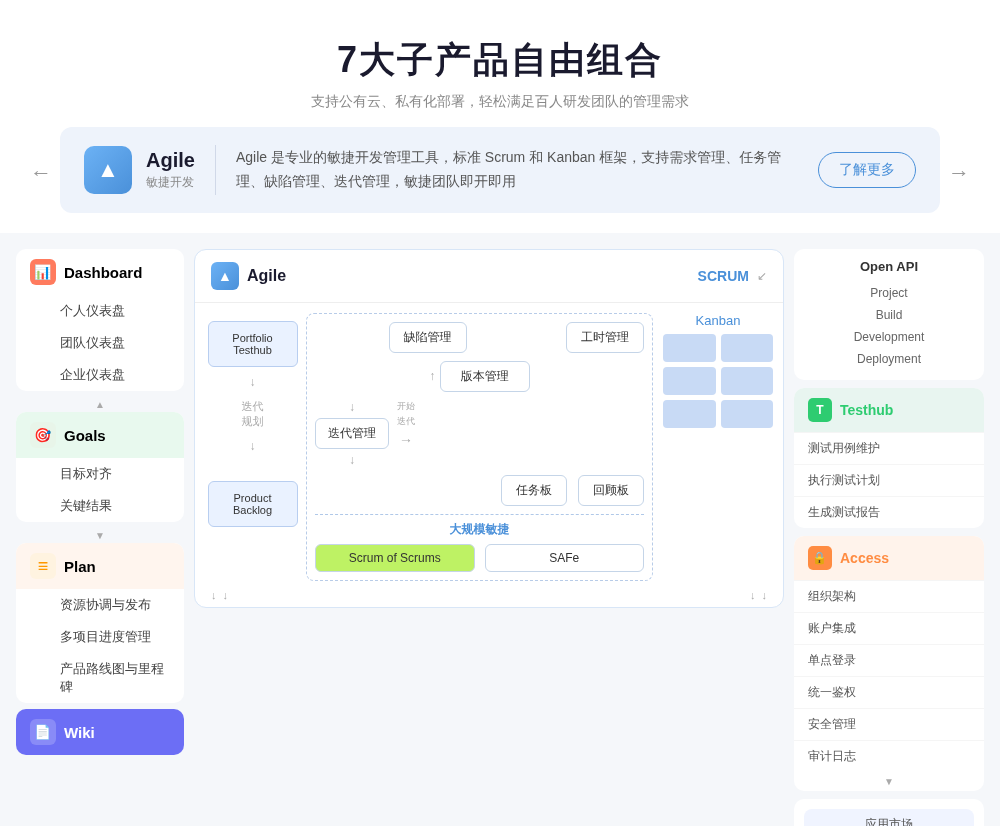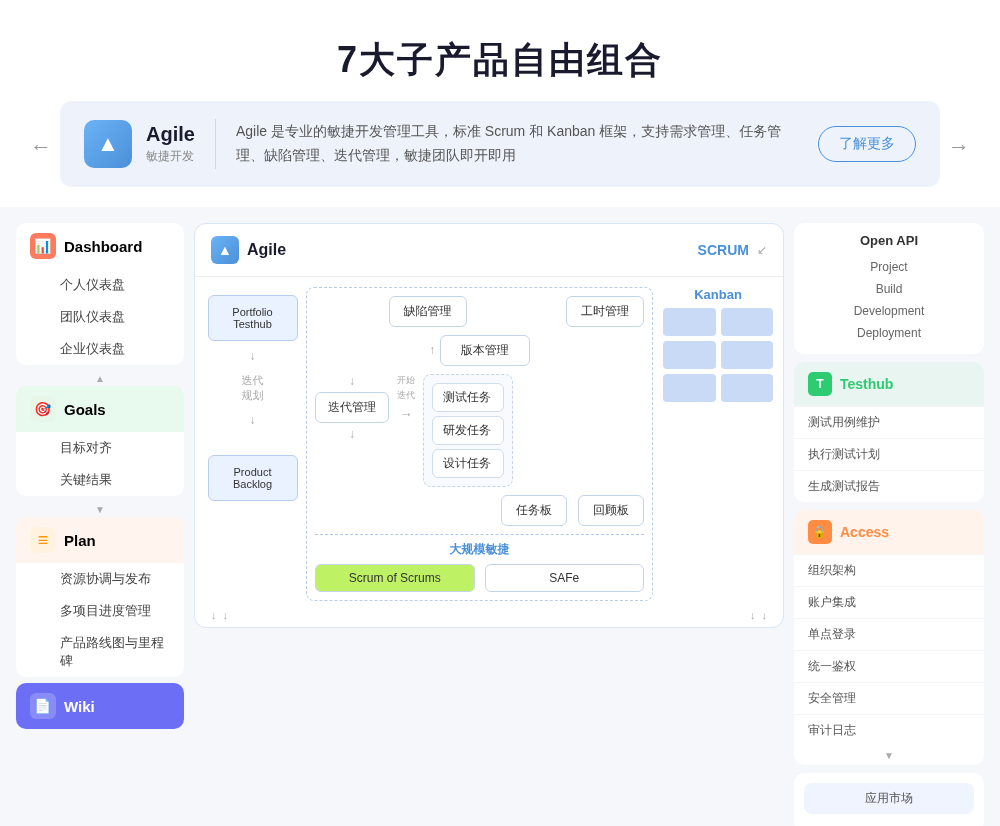--- a/index.html
+++ b/index.html
@@ -265,20 +265,21 @@
       cursor: pointer;
     }
   </style>
 </head>
 <body>
 
 <div style="background:#fff; min-height:826px;">
 
   <div class="page-header">
     <div class="page-title">7大子产品自由组合</div>
+    <div class="page-subtitle">支持公有云、私有化部署，轻松满足百人研发团队的管理需求</div>
   </div>
 
   <div class="product-banner">
     <div class="banner-inner">
       <span class="banner-nav-left">←</span>
       <div class="banner-logo">▲</div>
       <div class="banner-info">
         <div class="banner-product-name">Agile</div>
         <div class="banner-product-tag">敏捷开发</div>
       </div>
@@ -373,43 +374,38 @@
                 <div style="color:#aaa;font-size:12px;">↓</div>
                 <div style="background:#fff;border:1px solid #c5d5e8;border-radius:6px;padding:6px 12px;font-size:12px;color:#333;white-space:nowrap;">迭代管理</div>
                 <div style="color:#aaa;font-size:12px;">↓</div>
               </div>
               <div style="display:flex;flex-direction:column;align-items:center;gap:2px;font-size:9px;color:#aaa;">
                 <span>开始</span>
                 <span>迭代</span>
                 <span style="font-size:14px;">→</span>
               </div>
 
-              <div style="border:1.5px dashed #c5d5e8;border-radius:8px;padding:8px;background:#f8faff;min-width:90px;">
-                <div style="background:#fff;border:1px solid #d0ddf0;border-radius:6px;padding:5px 10px;font-size:12px;color:#333;margin-bottom:4px;white-space:nowrap;">测试任务</div>
-                <div style="background:#fff;border:1px solid #d0ddf0;border-radius:6px;padding:5px 10px;font-size:12px;color:#333;margin-bottom:4px;white-space:nowrap;">研发任务</div>
-                <div style="background:#fff;border:1px solid #d0ddf0;border-radius:6px;padding:5px 10px;font-size:12px;color:#333;white-space:nowrap;">设计任务</div>
-              </div>
             </div>
 
             <div style="display:flex;gap:11px;justify-content:flex-end;margin-top:8px;">
               <div style="background:#fff;border:1px solid #c5d5e8;border-radius:6px;padding:6px 14px;font-size:12px;color:#333;white-space:nowrap;">任务板</div>
               <div style="background:#fff;border:1px solid #c5d5e8;border-radius:6px;padding:6px 14px;font-size:12px;color:#333;white-space:nowrap;">回顾板</div>
             </div>
 
             <div style="border-top:1.5px dashed #b0c8e8;margin-top:8px;padding-top:6px;">
               <div style="color:#4a90d9;font-size:12px;font-weight:600;text-align:center;margin-bottom:6px;">大规模敏捷</div>
               <div style="display:flex;gap:10px;">
                 <div style="flex:1;background:#bef264;border:1px solid #c5d5e8;border-radius:6px;padding:6px;font-size:12px;color:#333;text-align:center;">Scrum of Scrums</div>
                 <div style="flex:1;background:#fff;border:1px solid #c5d5e8;border-radius:6px;padding:6px;font-size:12px;color:#333;text-align:center;">SAFe</div>
               </div>
             </div>
           </div>
 
           <div style="width:110px;margin-left:4px;">
-            <div style="color:#4a90d9;font-size:13px;font-weight:700;text-align:center;margin-bottom:6px;">Kanban</div>
+            <div style="color:#4a90d9;font-size:13px;font-weight:400;text-align:center;margin-bottom:6px;">Kanban</div>
             <div style="display:grid;grid-template-columns:1fr 1fr;gap:5px;">
               <div style="background:#c8daf5;border-radius:4px;height:28px;"></div>
               <div style="background:#c8daf5;border-radius:4px;height:28px;"></div>
               <div style="background:#c8daf5;border-radius:4px;height:28px;"></div>
               <div style="background:#c8daf5;border-radius:4px;height:28px;"></div>
               <div style="background:#c8daf5;border-radius:4px;height:28px;"></div>
               <div style="background:#c8daf5;border-radius:4px;height:28px;"></div>
             </div>
           </div>
         </div>

